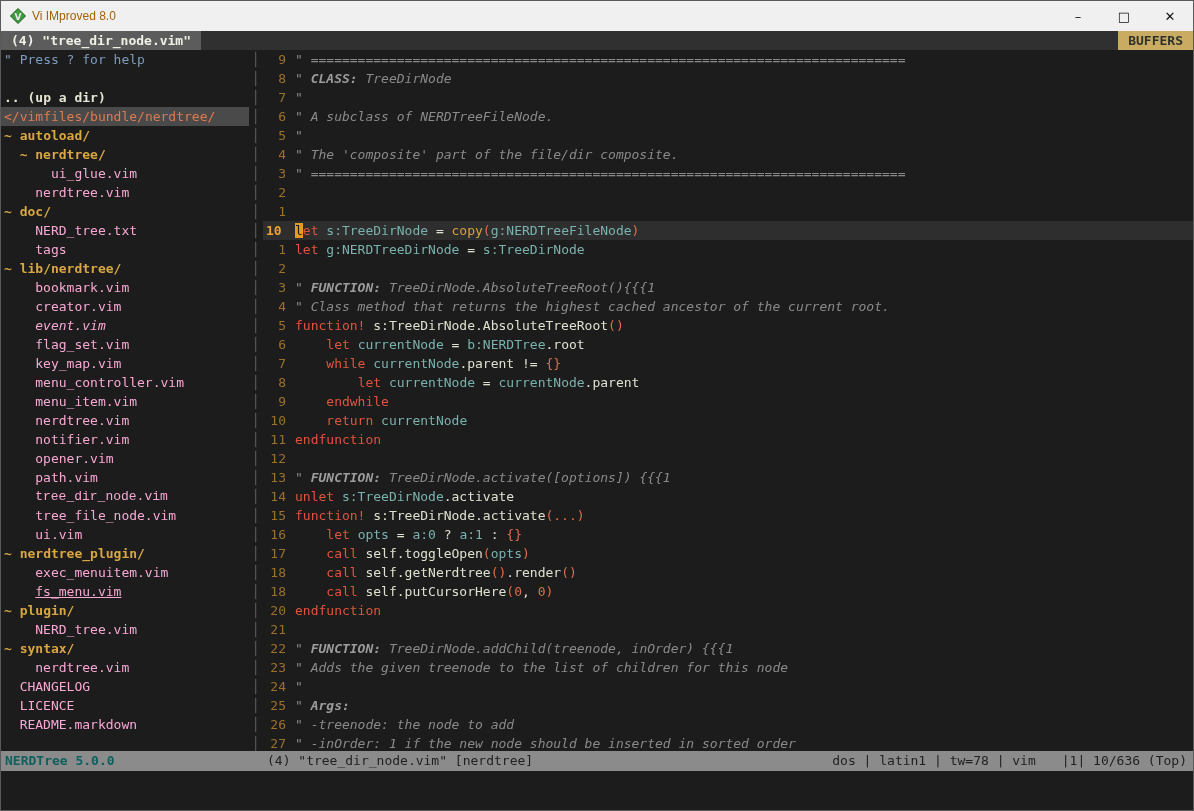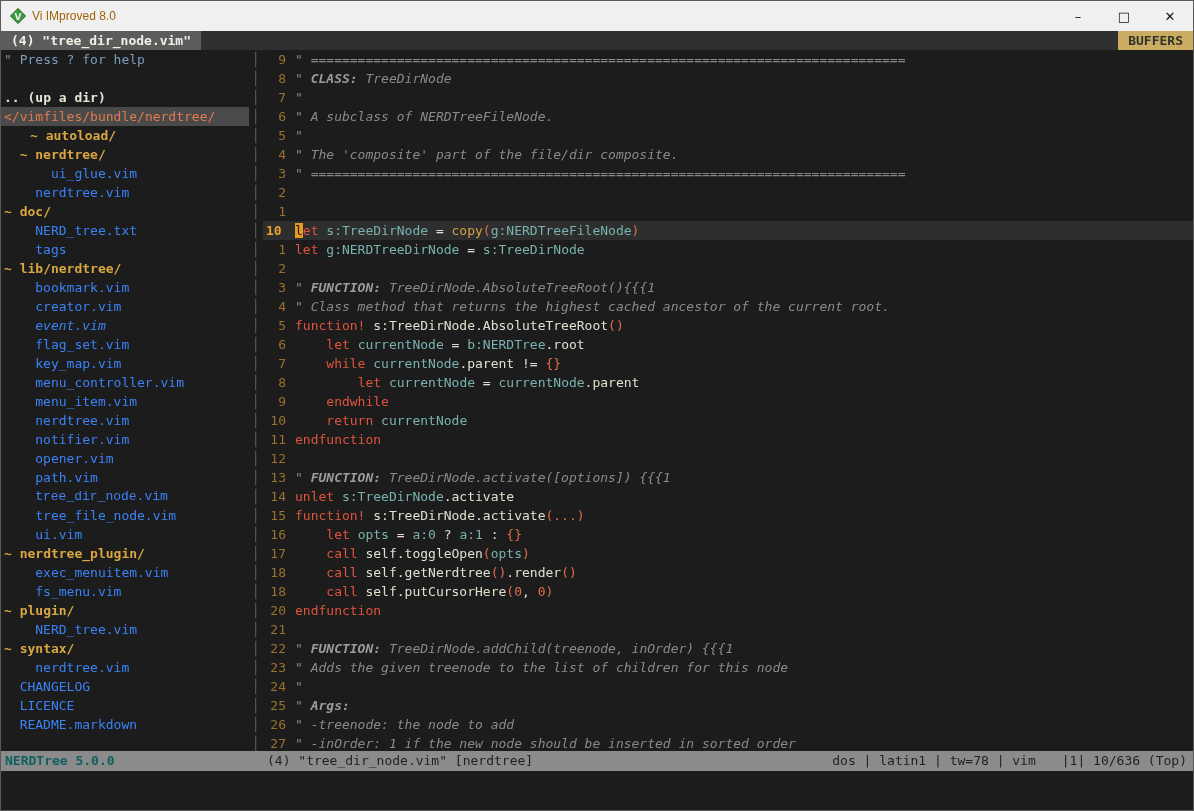--- a/index.html
+++ b/index.html
@@ -22,21 +22,21 @@
   .nerdtree{width:248px;flex:0 0 248px;overflow:hidden}
   .separator{width:14px;flex:0 0 14px}
   .sep-glyph{text-align:center;color:#5f5f5f}
   .editor{flex:1;overflow:hidden}
   .row{height:19px;line-height:19px;font-size:13px;white-space:pre}
   
   .nt-help{color:#7d9cbd}
   .nt-up{color:#e6e6d6;font-weight:bold}
   .nt-root{background:#4a4a4a;color:#e07a50}
   .nt-dir{color:#d8a742;font-weight:bold}
-  .nt-file{color:#3b82f6}
+  .nt-file{color:#f9a8d4}
   
   .ed-row{display:flex}
   .cur-row{background:#2e2e2e}
   .gutter{flex:0 0 32px;text-align:right;padding-right:9px;color:#9c712e}
   .gutter-cur{text-align:left;padding-left:3px;padding-right:0;color:#eda12d;font-weight:bold}
   .code{white-space:pre}
   .c-c{color:#8a8a8a;font-style:italic}
   .c-cb{color:#9c9c9c;font-style:italic;font-weight:bold}
   .c-k{color:#e0543e}
   .c-i{color:#79b2ae}
@@ -78,21 +78,21 @@
     <div class="tab-fill"></div>
     <div class="tab buffers">BUFFERS</div>
   </div>
 
   <div class="content">
     <div class="nerdtree">
         <div class="row nt-help" style="padding-left: calc(0ch + 3px);">" Press ? for help</div>
         <div class="row nt-blank" style="padding-left: calc(0ch + 3px);"></div>
         <div class="row nt-up" style="padding-left: calc(0ch + 3px);">.. (up a dir)</div>
         <div class="row nt-root" style="padding-left: calc(0ch + 3px);">&lt;/vimfiles/bundle/nerdtree/</div>
-        <div class="row nt-dir" style="padding-left: calc(0ch + 3px); margin-left: 26px;">~ autoload/</div>
+        <div class="row nt-dir" style="padding-left: calc(0ch + 3px);">~ autoload/</div>
         <div class="row nt-dir" style="padding-left: calc(2ch + 3px);">~ nerdtree/</div>
         <div class="row nt-file" style="padding-left: calc(6ch + 3px);">ui_glue.vim</div>
         <div class="row nt-file" style="padding-left: calc(4ch + 3px);">nerdtree.vim</div>
         <div class="row nt-dir" style="padding-left: calc(0ch + 3px);">~ doc/</div>
         <div class="row nt-file" style="padding-left: calc(4ch + 3px);">NERD_tree.txt</div>
         <div class="row nt-file" style="padding-left: calc(4ch + 3px);">tags</div>
         <div class="row nt-dir" style="padding-left: calc(0ch + 3px);">~ lib/nerdtree/</div>
         <div class="row nt-file" style="padding-left: calc(4ch + 3px);">bookmark.vim</div>
         <div class="row nt-file" style="padding-left: calc(4ch + 3px);">creator.vim</div>
         <div class="row nt-file" style="padding-left: calc(4ch + 3px); font-style: italic;">event.vim</div>
@@ -102,21 +102,21 @@
         <div class="row nt-file" style="padding-left: calc(4ch + 3px);">menu_item.vim</div>
         <div class="row nt-file" style="padding-left: calc(4ch + 3px);">nerdtree.vim</div>
         <div class="row nt-file" style="padding-left: calc(4ch + 3px);">notifier.vim</div>
         <div class="row nt-file" style="padding-left: calc(4ch + 3px);">opener.vim</div>
         <div class="row nt-file" style="padding-left: calc(4ch + 3px);">path.vim</div>
         <div class="row nt-file" style="padding-left: calc(4ch + 3px); font-family: Liberation Mono, monospace;">tree_dir_node.vim</div>
         <div class="row nt-file" style="padding-left: calc(4ch + 3px);">tree_file_node.vim</div>
         <div class="row nt-file" style="padding-left: calc(4ch + 3px);">ui.vim</div>
         <div class="row nt-dir" style="padding-left: calc(0ch + 3px);">~ nerdtree_plugin/</div>
         <div class="row nt-file" style="padding-left: calc(4ch + 3px);">exec_menuitem.vim</div>
-        <div class="row nt-file" style="padding-left: calc(4ch + 3px);">fs_menu.vim</div>
+        <div class="row nt-file" style="padding-left: calc(4ch + 3px); text-decoration: underline;">fs_menu.vim</div>
         <div class="row nt-dir" style="padding-left: calc(0ch + 3px);">~ plugin/</div>
         <div class="row nt-file" style="padding-left: calc(4ch + 3px);">NERD_tree.vim</div>
         <div class="row nt-dir" style="padding-left: calc(0ch + 3px);">~ syntax/</div>
         <div class="row nt-file" style="padding-left: calc(4ch + 3px);">nerdtree.vim</div>
         <div class="row nt-file" style="padding-left: calc(2ch + 3px);">CHANGELOG</div>
         <div class="row nt-file" style="padding-left: calc(2ch + 3px);">LICENCE</div>
         <div class="row nt-file" style="padding-left: calc(2ch + 3px);">README.markdown</div>
       </div>
     <div class="separator">
         <div class="row sep-glyph">│</div>

